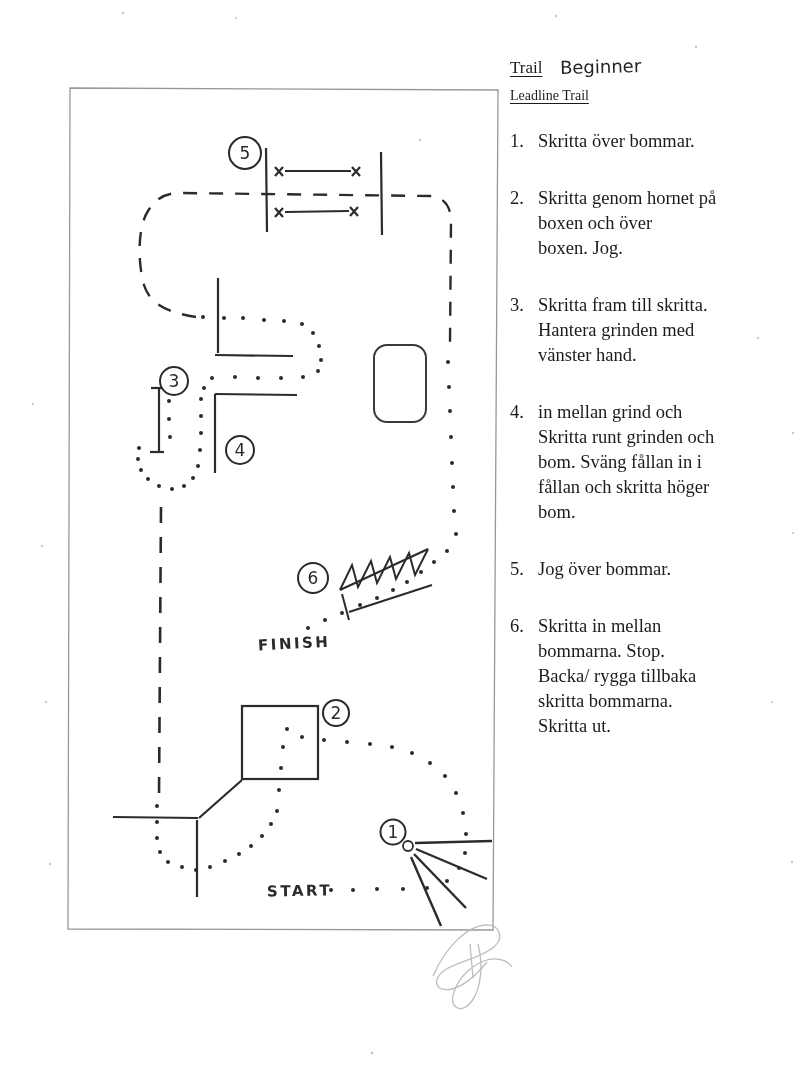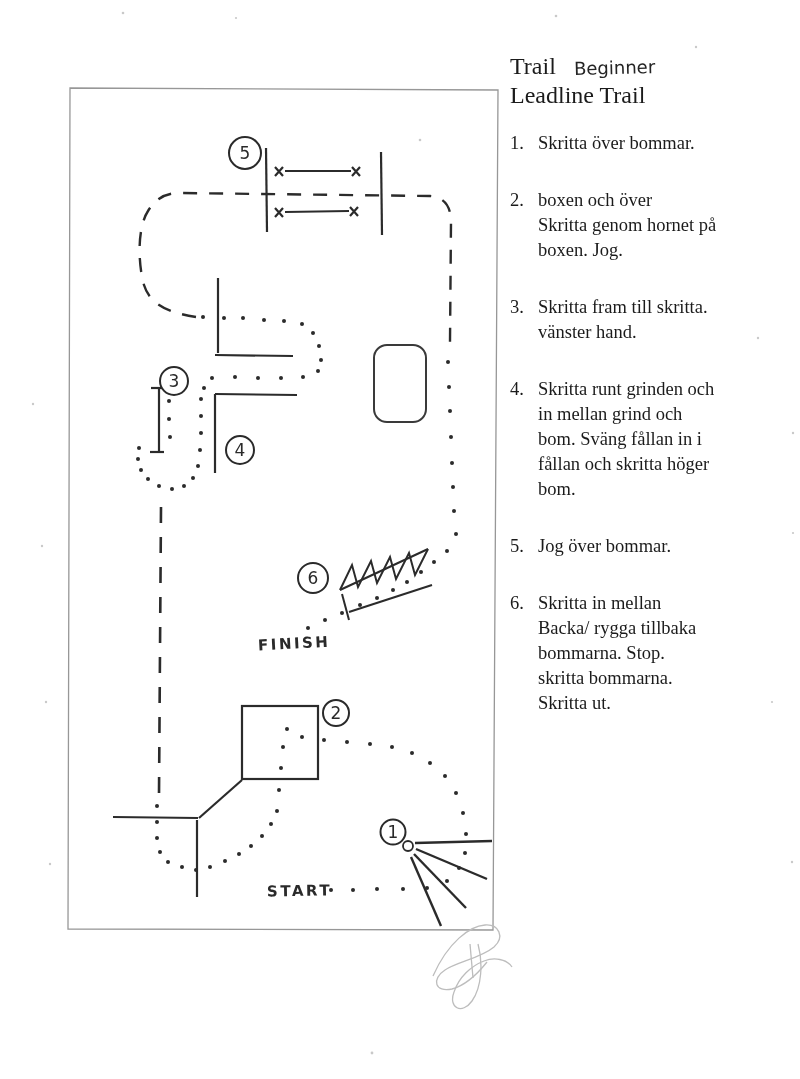--- a/index.html
+++ b/index.html
@@ -7,28 +7,28 @@
     width:800px;height:1079px;position:relative;background:#ffffff;
     font-family:"Liberation Serif", serif;color:#1b1b1b;overflow:hidden;
   }
   svg.diagram{position:absolute;left:0;top:0;}
   .text-col{
     position:absolute;left:510px;top:53px;width:292px;
     font-size:18.5px;line-height:25px;
   }
   .title-block{margin-bottom:20px;line-height:27px;}
   .title-main{
-    text-underline-offset:3px;font-size:24px;
+    text-decoration:underline;text-underline-offset:3px;font-size:17px;
   }
   .title-hand{
     display:inline-block;margin-left:18px;font-family:"DejaVu Sans",sans-serif;
     font-size:18px;transform:rotate(-1.5deg);color:#242424;
   }
   .title-sub{
-    text-underline-offset:3px;font-size:24px;
+    text-decoration:underline;text-underline-offset:3px;font-size:14px;
   }
   .instr{display:flex;margin-bottom:32px;}
   .instr .num{width:28px;flex:0 0 28px;}
   .instr .lines div{white-space:nowrap;}
   .marker-text{
     font-family:"DejaVu Sans",sans-serif;font-size:17px;fill:#2a2a2a;
   }
   .hand-label{
     font-family:"DejaVu Sans",sans-serif;font-weight:600;fill:#2a2a2a;
     letter-spacing:2.5px;
@@ -251,54 +251,55 @@
     <div id="instruction-list">
         <div class="instr">
           <span class="num">1.</span>
           <div class="lines">
             <div>Skritta över bommar.</div>
           </div>
         </div>
         <div class="instr">
           <span class="num">2.</span>
           <div class="lines">
+            <div>Skritta genom hornet på</div>
             <div>boxen och över</div>
-            <div>Skritta genom hornet på</div>
             <div>boxen. Jog.</div>
           </div>
         </div>
         <div class="instr">
           <span class="num">3.</span>
           <div class="lines">
             <div>Skritta fram till skritta.</div>
+            <div>Hantera grinden med</div>
             <div>vänster hand.</div>
           </div>
         </div>
         <div class="instr">
           <span class="num">4.</span>
           <div class="lines">
+            <div>in mellan grind och</div>
             <div>Skritta runt grinden och</div>
-            <div>in mellan grind och</div>
             <div>bom. Sväng fållan in i</div>
             <div>fållan och skritta höger</div>
             <div>bom.</div>
           </div>
         </div>
         <div class="instr">
           <span class="num">5.</span>
           <div class="lines">
             <div>Jog över bommar.</div>
           </div>
         </div>
         <div class="instr">
           <span class="num">6.</span>
           <div class="lines">
             <div>Skritta in mellan</div>
+            <div>bommarna. Stop.</div>
             <div>Backa/ rygga tillbaka</div>
-            <div>bommarna. Stop.</div>
             <div>skritta bommarna.</div>
             <div>Skritta ut.</div>
           </div>
         </div>
       </div>
   </div>
 
 </div>
 
 </body></html>

